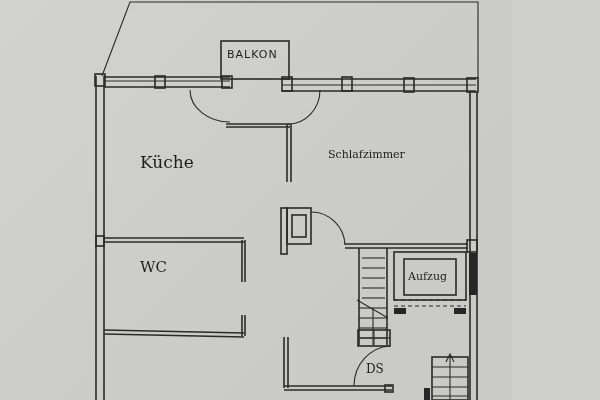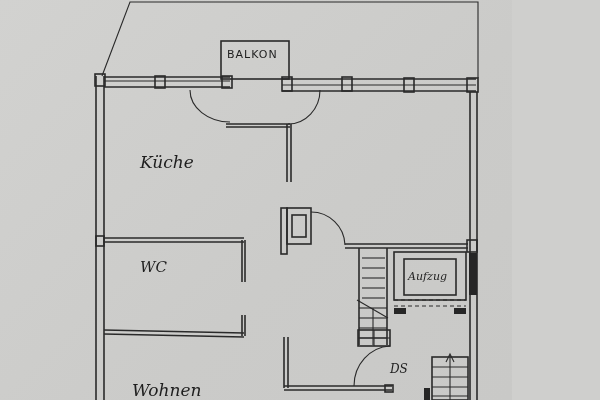--- a/index.html
+++ b/index.html
@@ -8,21 +8,21 @@
     background: #cfcfcd;
     font-family: "DejaVu Sans", sans-serif;
   }
   .sheet { position: relative; width: 512px; height: 400px;
     background: linear-gradient(135deg, #d2d2d0 0%, #cbcbc9 60%, #c9c9c7 100%); }
   svg { position: absolute; left: 0; top: 0; }
   .w { stroke: #2a2a2a; fill: none; stroke-width: 1.6; }
   .wt { stroke: #2a2a2a; fill: none; stroke-width: 1.1; }
   .wf { fill: #262626; stroke: none; }
   .room-label { position: absolute; color: #1e1e1e; white-space: nowrap; }
-  .hand { font-family: "DejaVu Serif", serif; font-style: italic; }
+  .hand { font-family: "DejaVu Serif", serif; }
   .block { font-family: "DejaVu Sans", sans-serif; letter-spacing: 1px; }
 </style>
 </head>
 <body>
 
 <div class="sheet">
   <svg width="600" height="400" viewBox="0 0 600 400">
 
     <g>
       <polyline class="wt" points="102,76 130,2 478,2 478,78"></polyline>
@@ -137,17 +137,17 @@
       <line class="wt" x1="432" y1="387" x2="468" y2="387"></line>
       <line class="wt" x1="432" y1="396" x2="468" y2="396"></line>
       <line class="wt" x1="450" y1="355" x2="450" y2="400"></line>
       <polyline class="wt" points="446,362 450,354 454,362"></polyline>
       <rect class="wf" x="424" y="388" width="6" height="12"></rect>
     </g>
   </svg>
 
   <div class="room-label block" style="left:227px; top:48px; font-size:11px;">BALKON</div>
   <div class="room-label hand" style="left:140px; top:152px; font-size:17px;">Küche</div>
+  <div class="room-label hand" style="left:328px; top:148px; font-size:11px;">Schlafzimmer</div>
   <div class="room-label hand" style="left:140px; top:258px; font-size:15px;text-align:right;">WC</div>
   <div class="room-label hand" style="left:408px; top:270px; font-size:11px;">Aufzug</div>
-  <div class="room-label hand" style="left:132px; top:380px; font-size:17px;">Wohnen</div>
-  <div class="room-label hand" style="left:366px; top:362px; font-size:12px;margin-left:24px;">DS</div>
+  <div class="room-label hand" style="left:366px; top:362px; font-size:12px;">DS</div>
 </div>
 
 </body></html>

